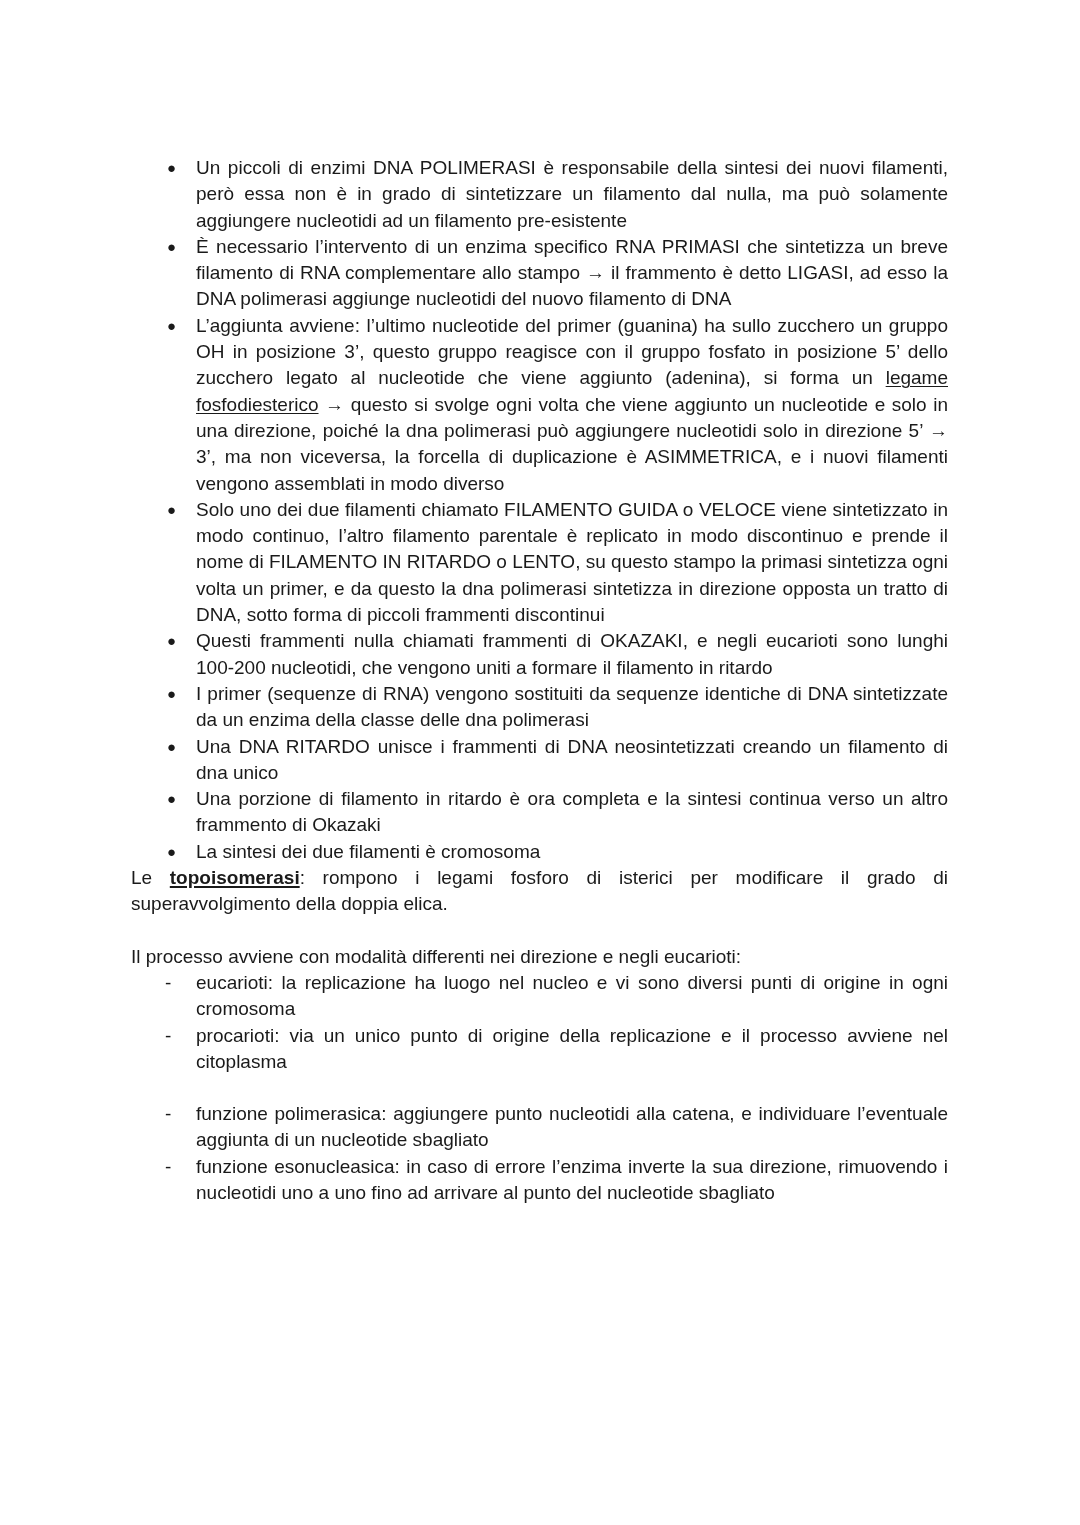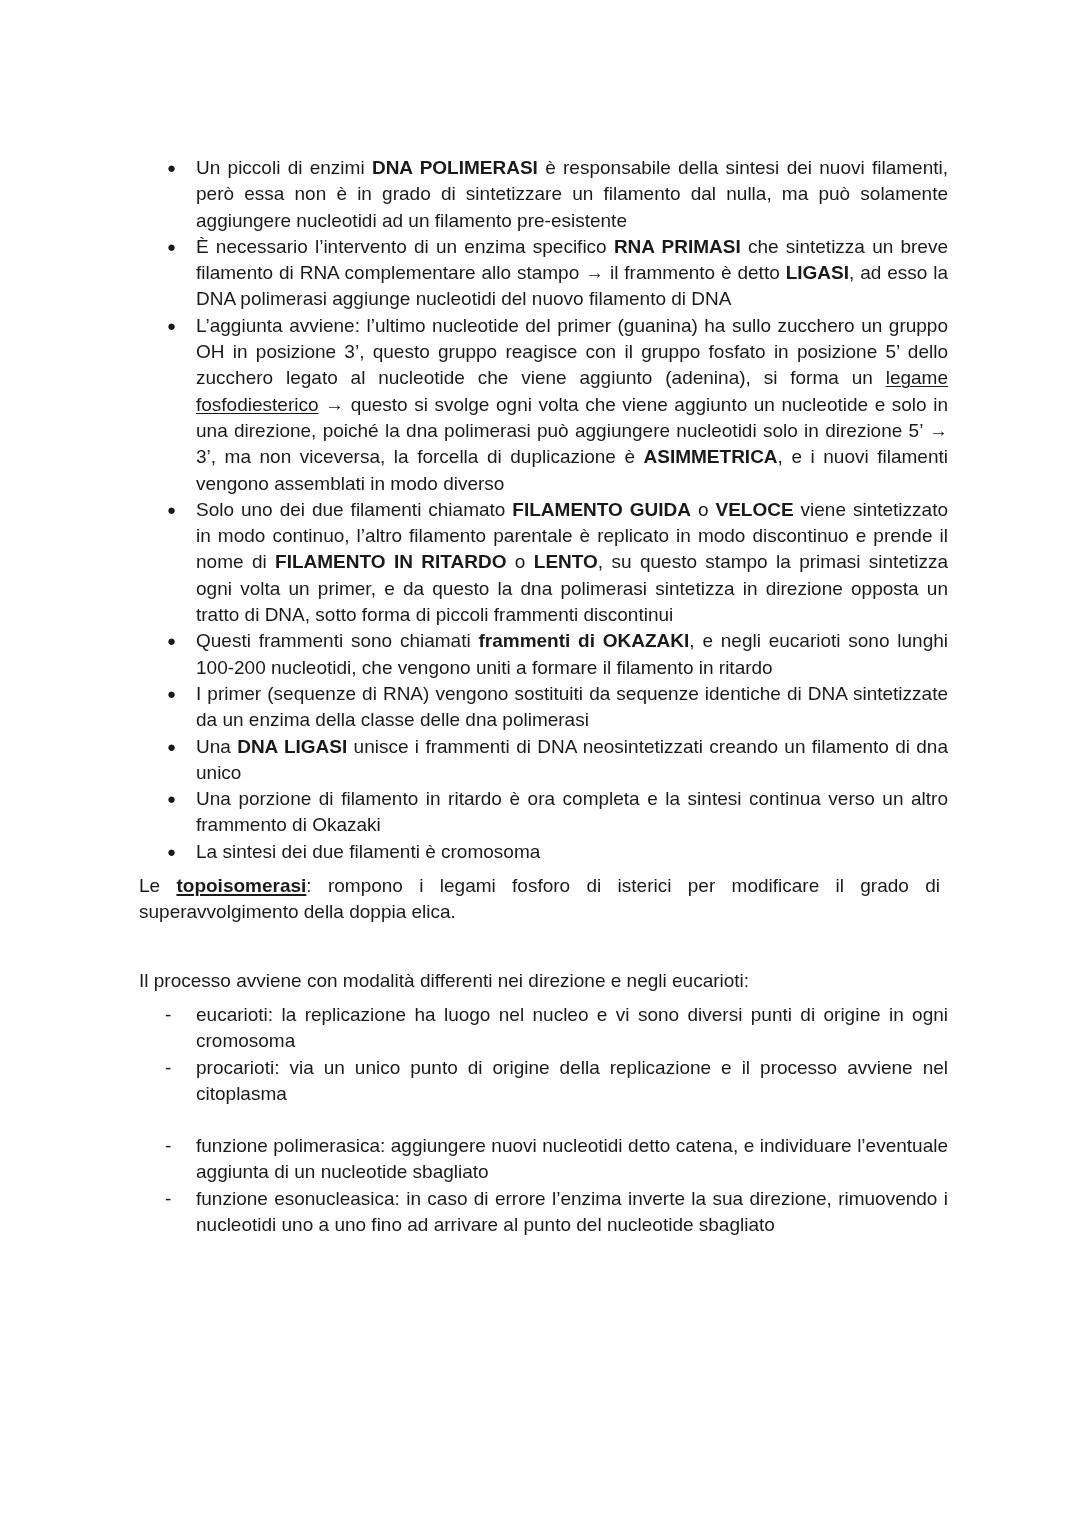--- a/index.html
+++ b/index.html
@@ -49,32 +49,32 @@
       position: absolute;
       left: 34px;
       top: 0;
       width: 12px;
       text-align: center;
     }
     .dash::before {
       content: "-";
     }
     .para {
-      margin: 8px;
+      margin: 0;
       text-align: justify;
       text-align-last: left;
     }
     .gap {
       height: 26px;
     }
     .gap-lg {
       height: 26px;
     }
     b {
-      font-weight: bold;
+      font-weight: normal;
     }
     .u {
       text-decoration: underline;
       text-decoration-thickness: 1px;
       text-underline-offset: 2px;
     }
     .ub {
       font-weight: bold;
       text-decoration: underline;
       text-decoration-thickness: 2px;
@@ -98,29 +98,29 @@
     <li class="item">
       <span class="bullet"></span>
       <span>L’aggiunta avviene: l’ultimo nucleotide del primer (guanina) ha sullo zucchero un gruppo OH in posizione 3’, questo gruppo reagisce con il gruppo fosfato in posizione 5’ dello zucchero legato al nucleotide che viene aggiunto (adenina), si forma un </span><span class="u">legame fosfodiesterico</span><span> → questo si svolge ogni volta che viene aggiunto un nucleotide e solo in una direzione, poiché la dna polimerasi può aggiungere nucleotidi solo in direzione 5’ → 3’, ma non viceversa, la forcella di duplicazione è </span><b>ASIMMETRICA</b><span>, e i nuovi filamenti vengono assemblati in modo diverso</span>
     </li>
     <li class="item">
       <span class="bullet"></span>
       <span>Solo uno dei due filamenti chiamato </span><b>FILAMENTO GUIDA</b><span> o </span><b>VELOCE</b><span> viene sintetizzato in modo continuo, l’altro filamento parentale è replicato in modo discontinuo e prende il nome di </span><b>FILAMENTO IN RITARDO</b><span> o </span><b>LENTO</b><span>, su questo stampo la primasi sintetizza ogni volta un primer, e da questo la dna polimerasi sintetizza in direzione opposta un tratto di DNA, sotto forma di piccoli frammenti discontinui</span>
     </li>
     <li class="item">
       <span class="bullet"></span>
-      <span>Questi frammenti sono chiamati </span><b>frammenti di OKAZAKI</b><span>, e negli eucarioti sono lunghi 100-200 nucleotidi, che vengono uniti a formare il filamento in ritardo</span>
+      <span>Questi frammenti nulla chiamati </span><b>frammenti di OKAZAKI</b><span>, e negli eucarioti sono lunghi 100-200 nucleotidi, che vengono uniti a formare il filamento in ritardo</span>
     </li>
     <li class="item">
       <span class="bullet"></span>
       <span>I primer (sequenze di RNA) vengono sostituiti da sequenze identiche di DNA sintetizzate da un enzima della classe delle dna polimerasi</span>
     </li>
     <li class="item">
       <span class="bullet"></span>
-      <span>Una </span><b>DNA LIGASI</b><span> unisce i frammenti di DNA neosintetizzati creando un filamento di dna unico</span>
+      <span>Una </span><b>DNA RITARDO</b><span> unisce i frammenti di DNA neosintetizzati creando un filamento di dna unico</span>
     </li>
     <li class="item">
       <span class="bullet"></span>
       <span>Una porzione di filamento in ritardo è ora completa e la sintesi continua verso un altro frammento di Okazaki</span>
     </li>
     <li class="item">
       <span class="bullet"></span>
       <span>La sintesi dei due filamenti è cromosoma</span>
     </li>
   </ul>
@@ -141,21 +141,21 @@
       <span class="dash"></span>
       <span>procarioti: via un unico punto di origine della replicazione e il processo avviene nel citoplasma</span>
     </li>
   </ul>
 
   <div class="gap-lg"></div>
 
   <ul class="list">
     <li class="item">
       <span class="dash"></span>
-      <span>funzione polimerasica: aggiungere nuovi nucleotidi detto catena, e individuare l’eventuale aggiunta di un nucleotide sbagliato</span>
+      <span>funzione polimerasica: aggiungere punto nucleotidi alla catena, e individuare l’eventuale aggiunta di un nucleotide sbagliato</span>
     </li>
     <li class="item">
       <span class="dash"></span>
       <span>funzione esonucleasica: in caso di errore l’enzima inverte la sua direzione, rimuovendo i nucleotidi uno a uno fino ad arrivare al punto del nucleotide sbagliato</span>
     </li>
   </ul>
 
 </div>
 
 </body></html>

